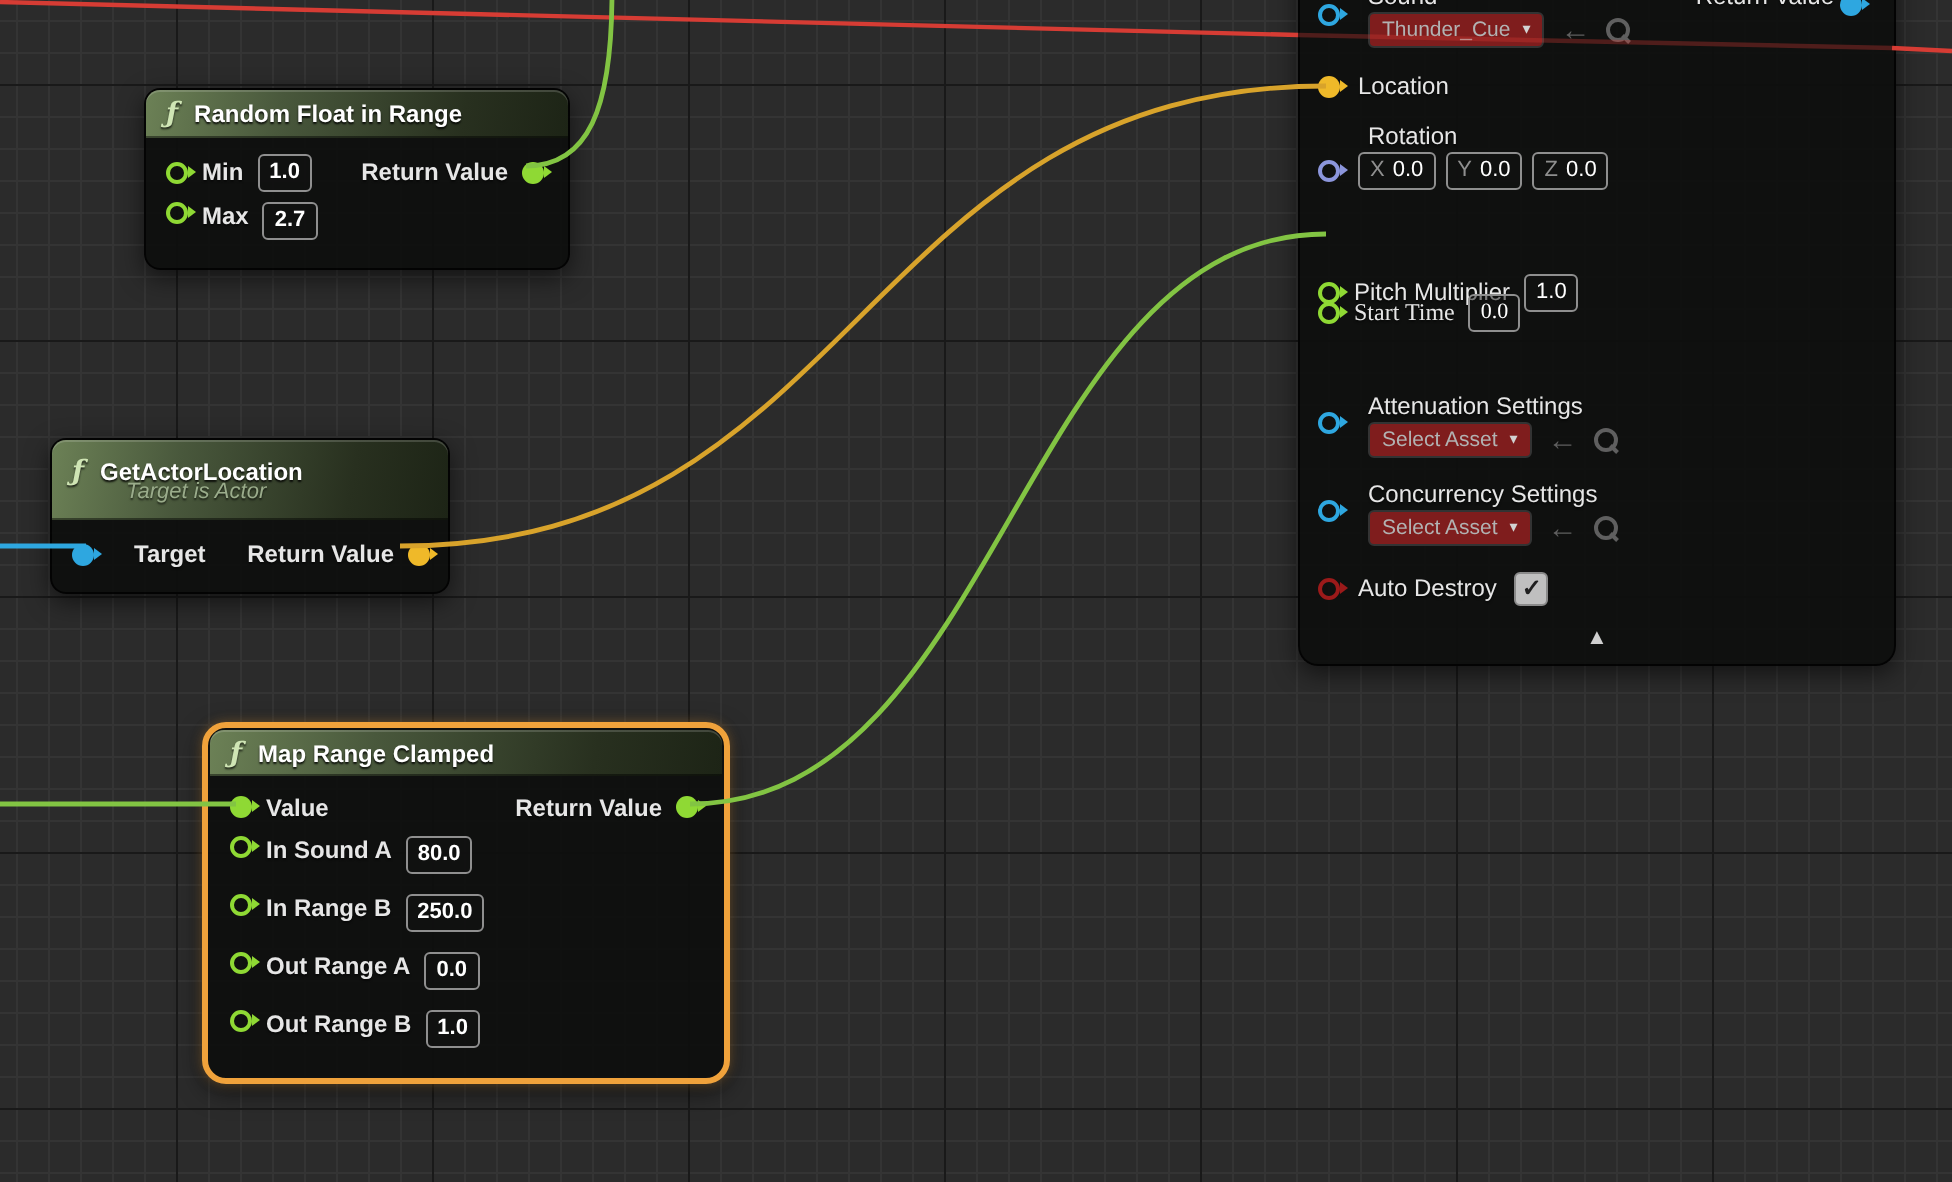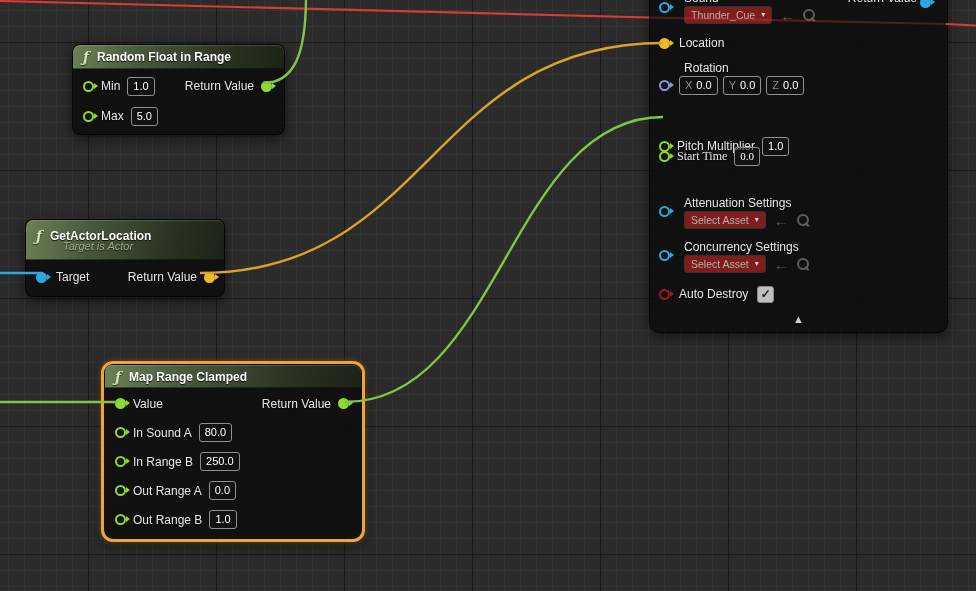--- a/index.html
+++ b/index.html
@@ -30,21 +30,21 @@
     height:24px;border-radius:7px 7px 0 0;
     background:linear-gradient(100deg,#6c8156 0%,#49583c 32%,#28301f 75%,#1d2416 100%);
     box-shadow:inset 0 1px 0 rgba(255,255,255,0.16),inset 0 -1px 0 rgba(0,0,0,0.45);
     display:flex;align-items:center;gap:8px;padding:0 10px;
   }
   .nhead.tall{height:36px;flex-wrap:wrap;align-content:center;row-gap:0;padding:2px 10px;}
   .fn{font-family:"DejaVu Serif",serif;font-style:italic;font-weight:bold;
       color:#cfe5b4;font-size:14px;line-height:1;text-shadow:0 1px 1px rgba(0,0,0,.7);}
   .ntitle{font-weight:bold;font-size:12px;color:#fff;text-shadow:0 1px 1px rgba(0,0,0,.85);white-space:nowrap;}
   .nsub{font-size:11px;font-style:italic;color:#9aac8b;width:100%;padding-left:27px;margin-top:-3px;text-shadow:0 1px 1px rgba(0,0,0,.6);}
-  .prow{display:flex;align-items:center;gap:7px;height:30px;padding:0 12px 0 10px;}
+  .prow{display:flex;gap:7px;height:30px;padding:0 12px 0 10px;font-weight:bold;}
   .spread{justify-content:space-between;}
   .lgroup,.rgroup{display:flex;align-items:center;gap:7px;}
   .pin{width:11px;height:11px;border-radius:50%;position:relative;flex:none;box-sizing:border-box;}
   .pin.solid{background:currentColor;}
   .pin.hollow{border:2.5px solid currentColor;background:transparent;}
   .pin::after{
     content:"";position:absolute;top:50%;margin-top:-3.5px;left:11px;
     border-top:3.5px solid transparent;border-bottom:3.5px solid transparent;
     border-left:4.5px solid currentColor;
   }
@@ -111,34 +111,34 @@
           <span class="vbox">1.0</span>
         </span>
         <span class="rgroup">
           <span class="plabel">Return Value</span>
           <span class="pin solid c-float"></span>
         </span>
       </div>
       <div class="prow">
         <span class="pin hollow c-float"></span>
         <span class="plabel">Max</span>
-        <span class="vbox">5.0</span>
+        <span class="vbox">2.7</span>
       </div>
     </div>
   </div>
 
   <div class="node" id="node-get-actor-location" style="left:25px;top:219px;width:198px;">
     <div class="nhead tall">
       <span class="fn">ƒ</span>
       <span class="ntitle">GetActorLocation</span>
       <span class="nsub">Target is Actor</span>
     </div>
     <div style="padding:1px 0 3px 0;">
       <div class="prow spread" style="height:32px;padding-right:9px;">
-        <span class="lgroup" style="gap:9px;">
+        <span class="lgroup" style="gap:20px;">
           <span class="pin solid c-object"></span>
           <span class="plabel">Target</span>
         </span>
         <span class="rgroup">
           <span class="plabel">Return Value</span>
           <span class="pin solid c-vector"></span>
         </span>
       </div>
     </div>
   </div>

